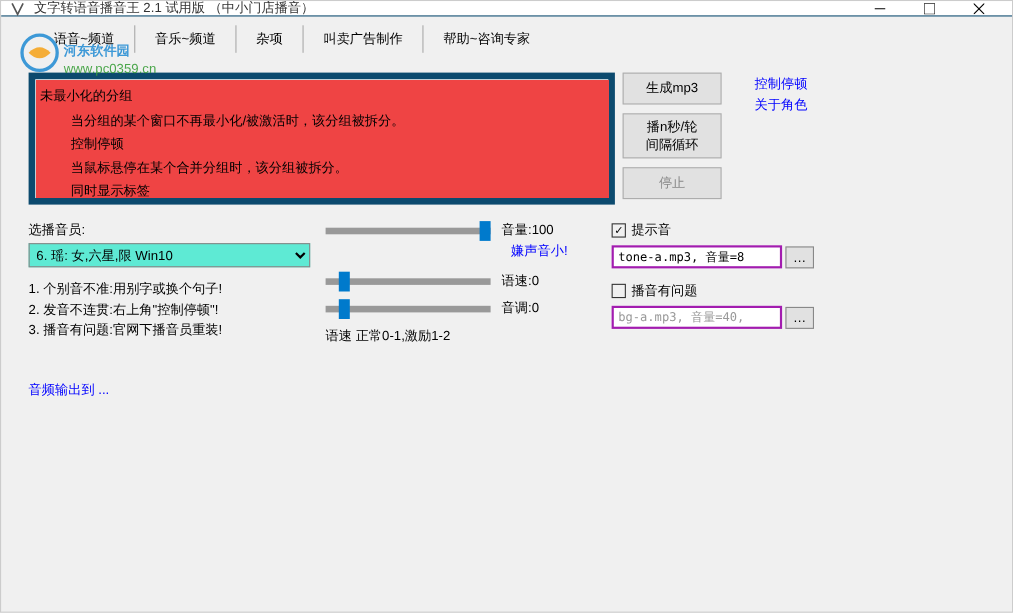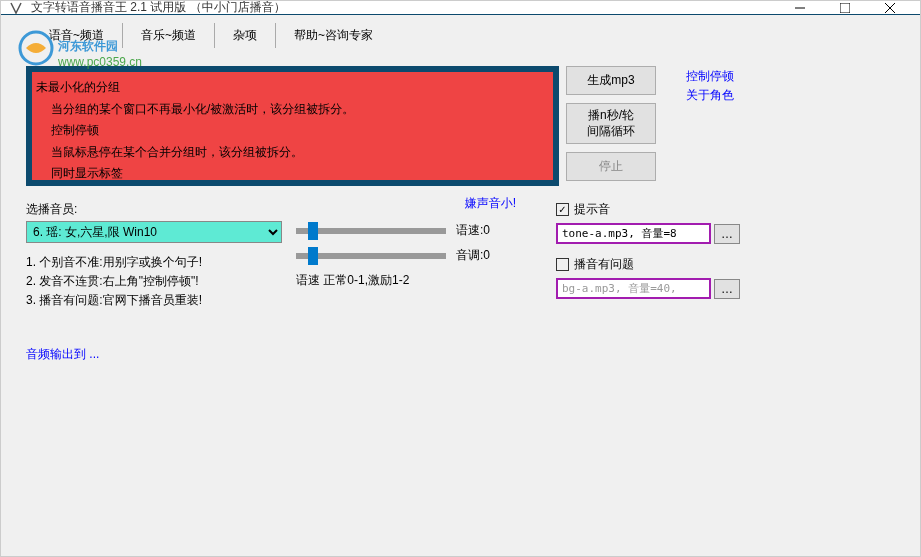--- a/index.html
+++ b/index.html
@@ -9,21 +9,21 @@
     .title-text { flex: 1; color: #333; }
     .winbtns { display: flex; gap: 0; }
     .winbtn { width: 45px; height: 30px; display: flex; align-items: center; justify-content: center; color: #333; }
     .menubar { display: flex; gap: 0; padding: 8px 30px; font-size: 13px; }
     .menuitem { padding: 4px 18px; color: #000; border-right: 1px solid #aaa; }
     .menuitem:last-child { border-right: none; }
     .content { padding: 10px 25px; position: relative; }
     .watermark { position: absolute; top: 29px; left: 15px; z-index: 100; opacity: 0.9; pointer-events: none; }
     .textbox { width: 533px; height: 120px; background: #ef4444; border: 6px solid #0c4a6e; padding: 5px 4px; overflow-y: auto; line-height: 1.8; font-size: 12px; }
     .textbox .line1 { margin-left: 0; }
-    .textbox .indent { margin-left: 15px; }
+    .textbox .indent { margin-left: 28px; }
     .btn { background: #e1e1e1; border: 1px solid #adadad; padding: 5px 12px; cursor: pointer; text-align: center; min-width: 70px; }
     .btn.disabled { color: #888; }
     .topright { position: absolute; left: 540px; top: 0; display: flex; flex-direction: column; gap: 8px; width: 90px; }
     .links { position: absolute; left: 660px; top: 2px; display: flex; flex-direction: column; gap: 2px; }
     .bluelink { color: #0000ff; cursor: pointer; }
     .lower { margin-top: 15px; display: flex; }
     .leftcol { width: 260px; }
     .midcol { width: 250px; margin-left: 10px; }
     .rightcol { width: 240px; margin-left: 10px; }
     .label { color: #000; margin-bottom: 3px; display: block; }
@@ -76,20 +76,21 @@
           <line x1="10" y1="0" x2="0" y2="10" stroke="#000"></line>
         </svg>
       </div>
   </div>
 </div>
 
 <div class="menubar">
   <span class="menuitem">语音~频道</span>
   <span class="menuitem">音乐~频道</span>
   <span class="menuitem">杂项</span>
+  <span class="menuitem">叫卖广告制作</span>
   <span class="menuitem">帮助~咨询专家</span>
 </div>
 
 <div class="content">
   <div style="position:relative">
     <div class="textbox">
       <div class="line1">未最小化的分组</div>
       <div class="indent">当分组的某个窗口不再最小化/被激活时，该分组被拆分。</div>
       <div class="indent">控制停顿</div>
       <div class="indent">当鼠标悬停在某个合并分组时，该分组被拆分。</div>
@@ -115,20 +116,26 @@
       </select>
       <div class="tips">
         <div>1. 个别音不准:用别字或换个句子!</div>
         <div>2. 发音不连贯:右上角"控制停顿"!</div>
         <div>3. 播音有问题:官网下播音员重装!</div>
       </div>
       <div class="audio-out bluelink">音频输出到 ...</div>
     </div>
 
     <div class="midcol">
+      <div class="slider-row">
+        <div class="slider">
+            <div class="thumb" style="left:140px"></div>
+          </div>
+        <span class="slabel">音量:100</span>
+      </div>
       <div style="text-align:right;margin-top:-6px;margin-bottom:10px;padding-right:30px">
         <span class="bluelink">嫌声音小!</span>
       </div>
       <div class="slider-row">
         <div class="slider">
             <div class="thumb" style="left:12px"></div>
           </div>
         <span class="slabel">语速:0</span>
       </div>
       <div class="slider-row">

